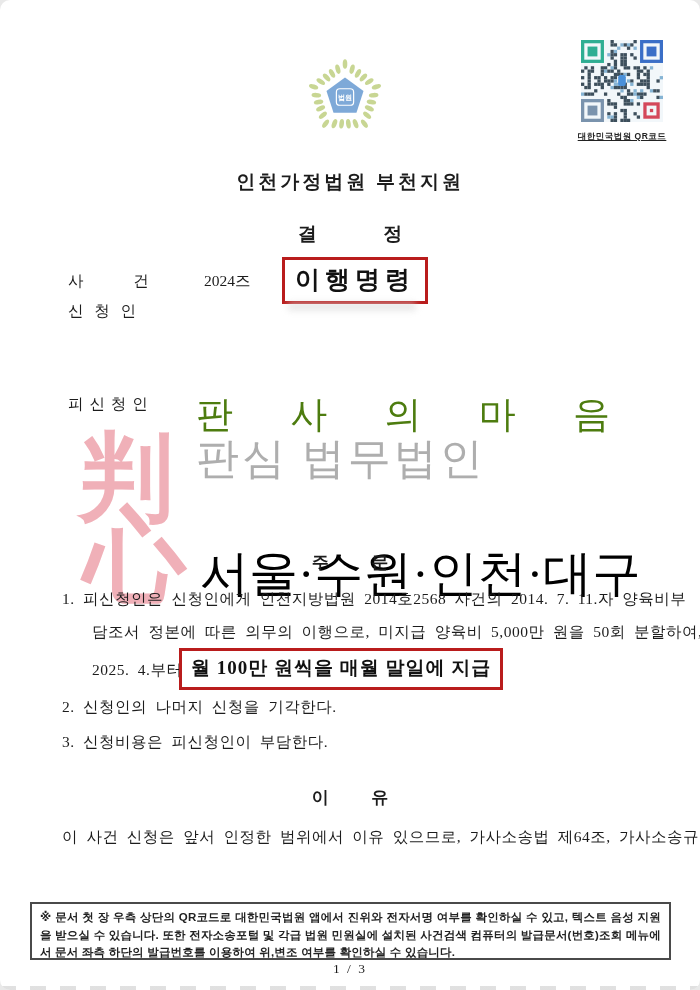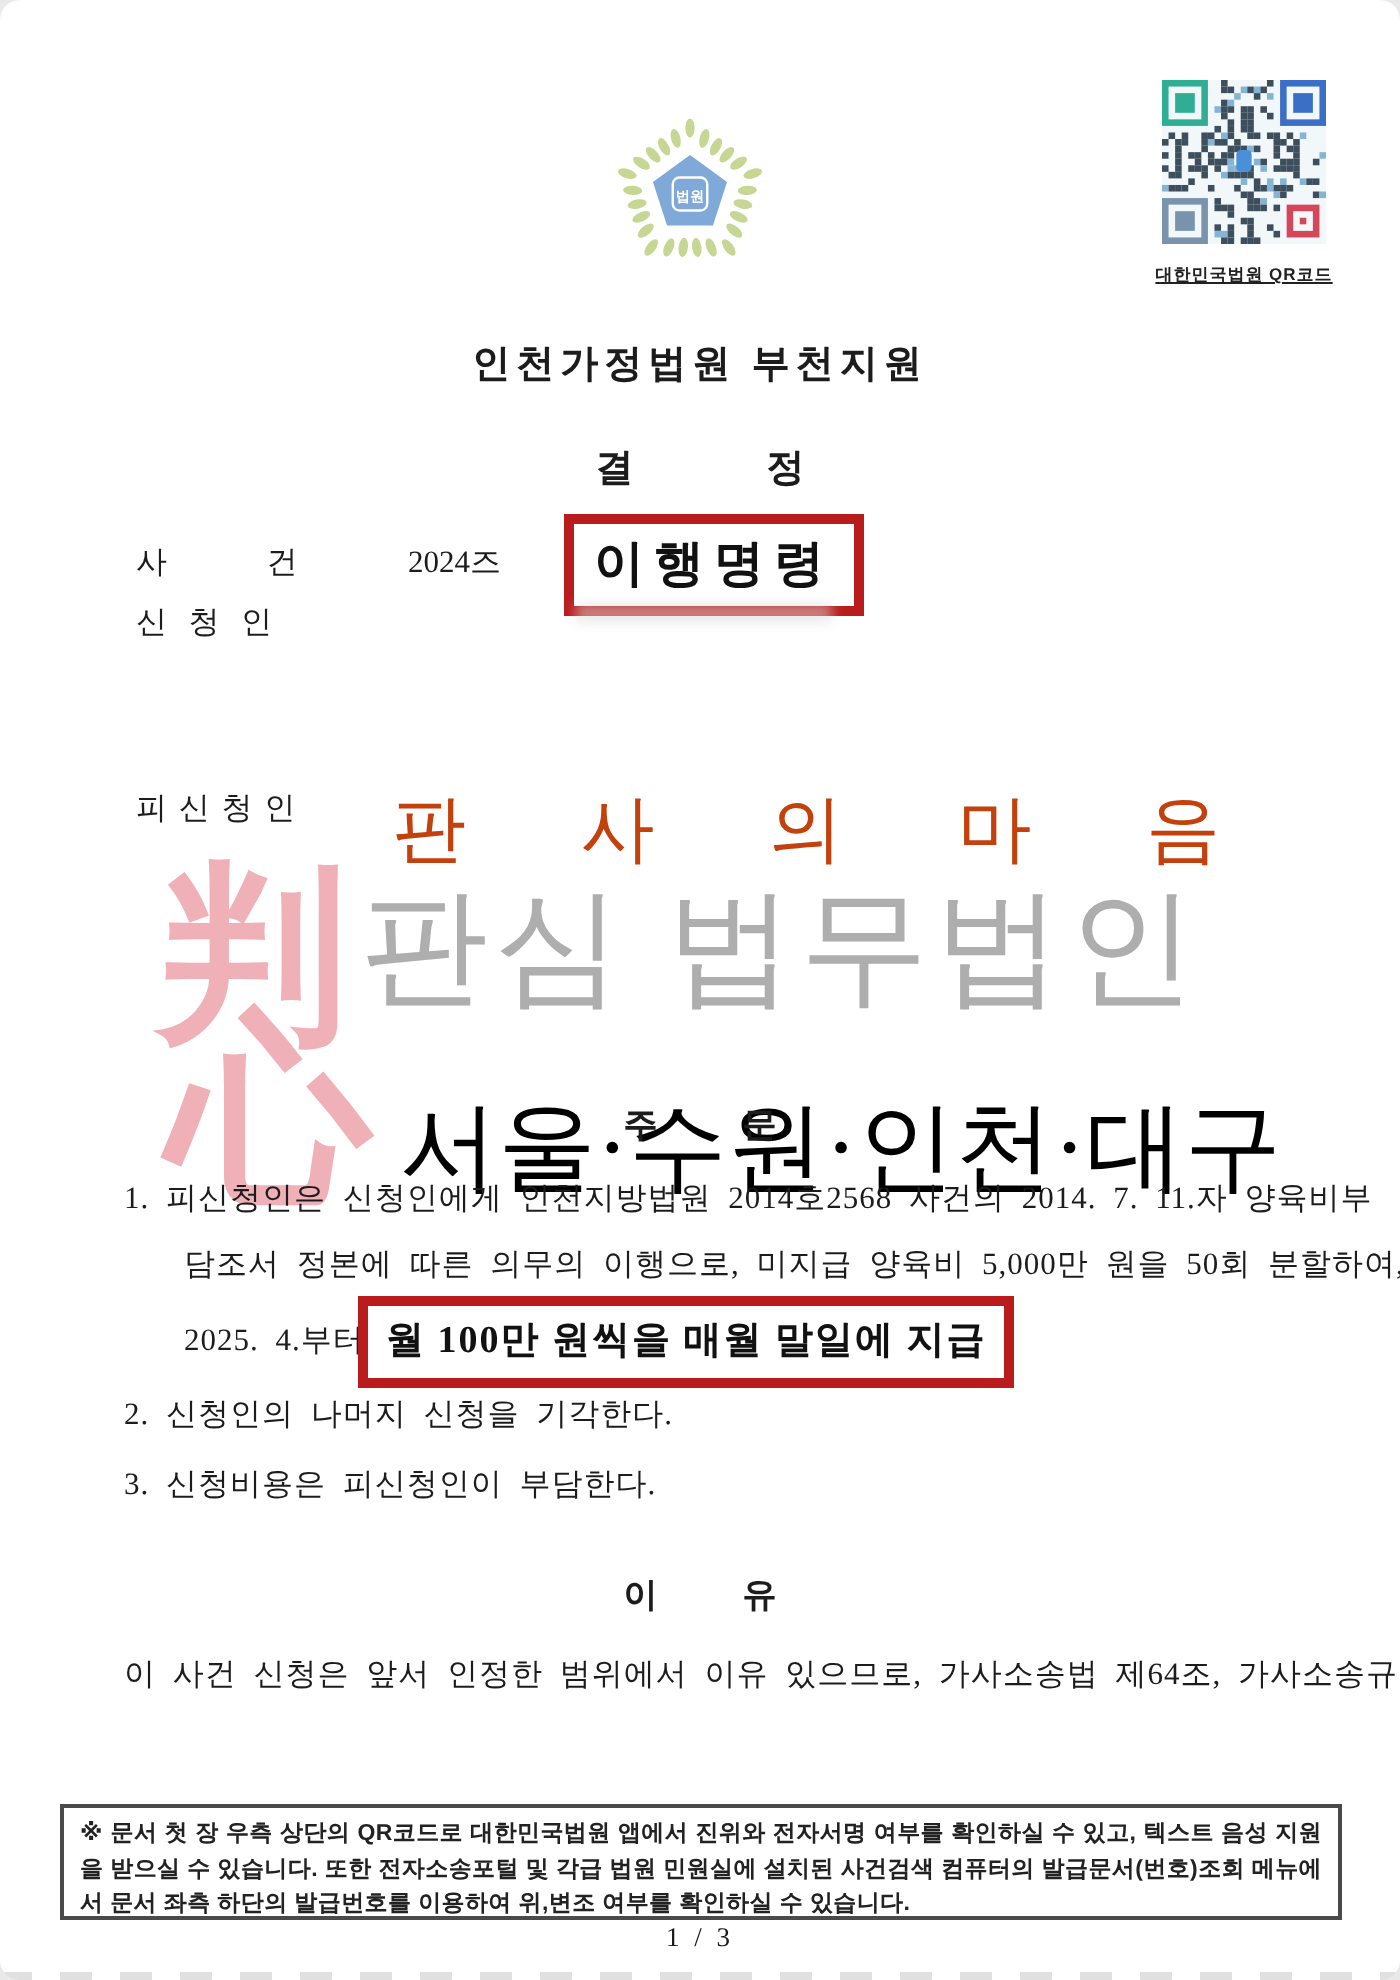--- a/index.html
+++ b/index.html
@@ -21,29 +21,29 @@
   .label{font-size:15.5px;letter-spacing:1px;}
   .case-label{left:68px;top:271px;}
   .case-number{left:204px;top:271px;font-size:15.5px;}
   .applicant-label{left:68px;top:301px;}
   .respondent-label{left:68px;top:394px;}
   .representative{left:199px;top:495px;font-size:14px;font-weight:600;letter-spacing:1px;}
   .redact-blur{left:288px;top:302px;width:128px;height:9px;background:#d8d8d8;
                filter:blur(3px);opacity:.55;}
 
   
-  .stamp{border:5px solid #b91c1c;color:#111;background:transparent;}
+  .stamp{border:3px solid #b91c1c;color:#111;background:transparent;}
   .stamp-case{left:282px;top:257px;padding:3px 10px 5px;font-size:25px;font-weight:bold;letter-spacing:5px;}
   .stamp-pay{left:179px;top:648px;padding:4px 9px 6px;font-size:19px;font-weight:bold;letter-spacing:1px;white-space:nowrap;}
 
   
   .wm{pointer-events:none;}
-  .wm-line1{left:196px;top:390px;font-size:37px;color:#c2410c;letter-spacing:24px;white-space:nowrap;}
+  .wm-line1{left:196px;top:390px;font-size:37px;color:#4d7c0f;letter-spacing:24px;white-space:nowrap;}
   .wm-hanja1{left:78px;top:430px;font-size:96px;line-height:1;font-weight:bold;color:#f0b0b8;}
-  .wm-line2{left:180px;top:430px;font-size:64px;color:#aeaeae;letter-spacing:3px;white-space:nowrap;}
+  .wm-line2{left:196px;top:430px;font-size:43px;color:#aeaeae;letter-spacing:3px;white-space:nowrap;}
   .wm-hanja2{left:84px;top:506px;font-size:102px;line-height:1;font-weight:bold;color:#f0b0b8;}
   .wm-line3{left:200px;top:541px;font-size:49px;color:#000000;white-space:nowrap;}
 
   
   .sec-heading{font-size:17px;font-weight:bold;}
   .order-heading{top:551px;}
   .body-line{font-size:15.5px;letter-spacing:.5px;word-spacing:4px;white-space:nowrap;}
   .o-l1{left:62px;top:589px;text-align:right;}
   .o-l2{left:92px;top:622px;}
   .o-l3{left:92px;top:660px;}

